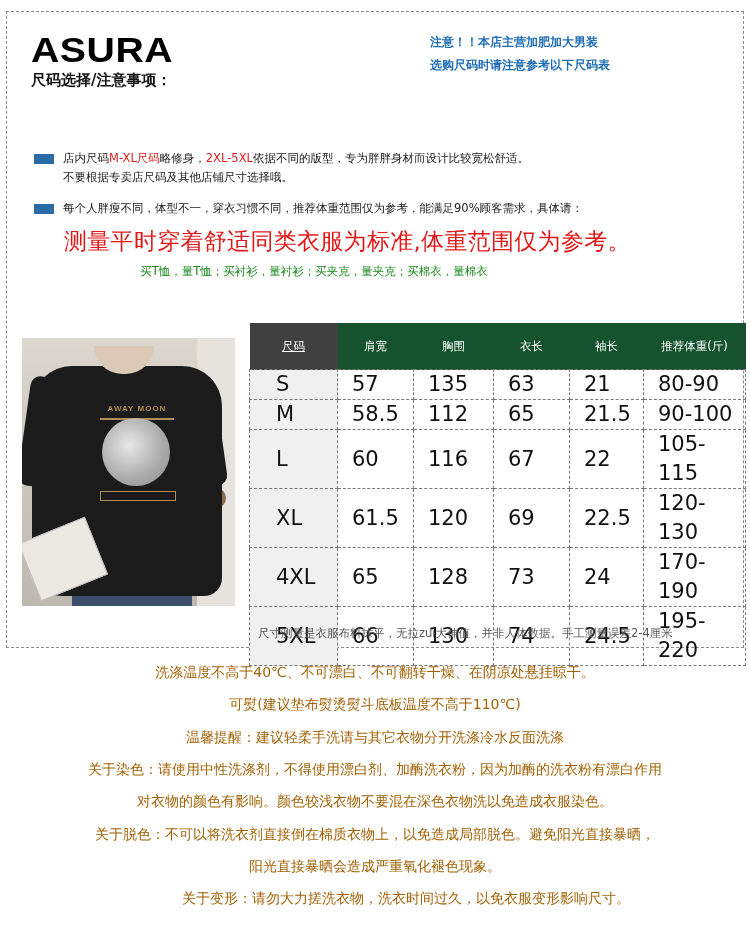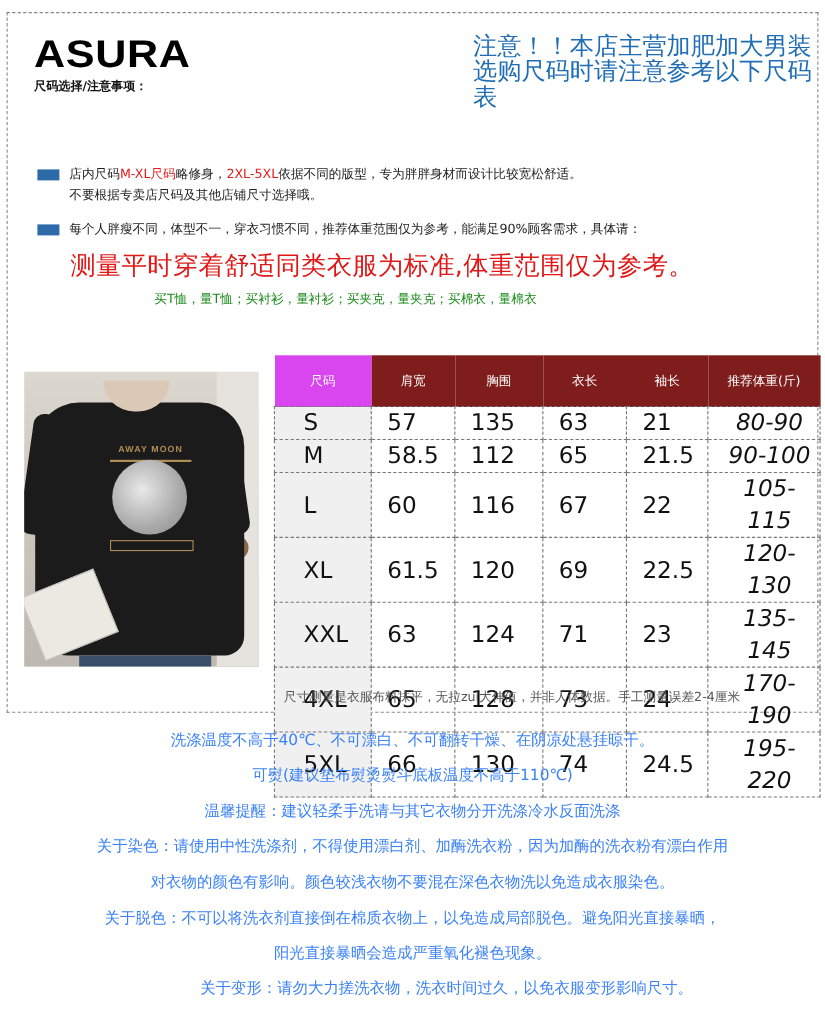--- a/index.html
+++ b/index.html
@@ -1,46 +1,46 @@
 <!DOCTYPE html>
 <html><head>
 <meta charset="utf-8">
 <style>
   html, body { margin:0; padding:0; background:#fff; }
   body { width:750px; height:927px; position:relative; overflow:hidden; font-family:"DejaVu Sans", sans-serif; color:#111; }
   .frame { position:absolute; left:6px; top:11px; width:738px; height:637px; border:1px dashed #8a8a8a; box-sizing:border-box; }
   .brand { position:absolute; left:31px; top:30px; font-family:"Liberation Sans", sans-serif; font-weight:900; font-size:35px; letter-spacing:0.5px; color:#000; line-height:40px; transform:scaleX(1.12); transform-origin:left; }
-  .subtitle { position:absolute; left:31px; top:71px; font-size:11px; font-weight:bold; color:#111;text-align:center; }
-  .notice { position:absolute; left:430px; top:31px; font-size:22px; font-weight:normal; color:#1f6db4; line-height:23px; }
+  .subtitle { position:absolute; left:31px; top:71px; font-size:15px; font-weight:bold; color:#111;text-align:center; }
+  .notice { position:absolute; left:430px; top:31px; font-size:12px; font-weight:bold; color:#1f6db4; line-height:23px; }
   .bullet { position:absolute; width:20px; height:10px; background:#2d6aa8; }
   .line { position:absolute; font-size:11.5px; color:#222; white-space:nowrap; }
   .red { color:#e31c1c; }
   .big-red { position:absolute; left:64px; top:226px; font-size:23px; color:#e01818; white-space:nowrap; letter-spacing:0.3px; }
   .green { position:absolute; left:0; width:628px; top:264px; text-align:center; font-size:11.5px; color:#1c8a1c; }
   .photo { position:absolute; left:22px; top:338px; width:213px; height:268px; background:linear-gradient(180deg,#dcd7cf 0%,#cfc9bf 40%,#bdb8b0 100%); overflow:hidden; }
   .wall-right { position:absolute; right:0; top:0; width:38px; height:268px; background:#e6e3de; }
   .shirt { position:absolute; left:10px; top:28px; width:190px; height:230px; background:#1b1b1b; border-radius:40px 40px 18px 30px; }
   .sleeve-l { position:absolute; left:2px; top:40px; width:50px; height:110px; background:#1b1b1b; transform:rotate(8deg); border-radius:10px; }
   .sleeve-r { position:absolute; right:14px; top:40px; width:50px; height:110px; background:#1b1b1b; transform:rotate(-8deg); border-radius:10px; }
   .neck { position:absolute; left:72px; top:8px; width:60px; height:28px; background:#d9c9b6; border-radius:0 0 30px 30px; }
   .moon { position:absolute; left:80px; top:80px; width:68px; height:68px; border-radius:50%; background:radial-gradient(circle at 40% 40%, #e8e8e8, #a9a9a9 60%, #8a8a8a); }
   .print-top { position:absolute; left:78px; top:66px; width:74px; height:14px; border-bottom:2px solid #b08d55; color:#b08d55; font-size:8px; text-align:center; font-family:"Liberation Sans", sans-serif; font-weight:bold; letter-spacing:1px; }
   .print-bot { position:absolute; left:78px; top:153px; width:74px; height:8px; border:1px solid #b08d55; }
   .paper { position:absolute; left:5px; top:190px; width:70px; height:60px; background:#ece9e2; transform:rotate(-22deg); border:1px solid #bbb; }
   .jeans { position:absolute; left:50px; top:258px; width:120px; height:12px; background:#3b4f6b; }
   .pinecone { position:absolute; left:186px; top:150px; width:18px; height:20px; background:#8b6b4e; border-radius:50%; }
   table.size { position:absolute; left:249px; top:323px; border-collapse:collapse; font-family:"DejaVu Sans", sans-serif; }
-  table.size th { height:44px; font-weight:normal; font-size:11.5px; color:#fff; background:#7f1d1d; }
-  table.size th.first { background:#d946ef; }
+  table.size th { height:44px; font-weight:normal; font-size:11.5px; color:#fff; background:#14532d; }
+  table.size th.first { background:#404040;text-decoration:underline; }
   table.size td { height:29px; border:1px dashed #777; font-size:21px; color:#111; padding:0 0 0 14px; text-align:left; line-height:29px; }
   table.size td.sz { background:#f0f0f0; padding-left:26px; }
-  table.size td.w { text-align:center; padding-right:4px;font-style:italic; }
+  table.size td.w { text-align:left; padding-right:4px; }
   .col0{width:86px}.col1{width:74px}.col2{width:78px}.col3{width:74px}.col4{width:72px}.col5{width:100px}
   .footnote { position:absolute; left:258px; top:626px; font-size:11.5px; color:#555; white-space:nowrap; }
-  .care { position:absolute; left:0; width:750px; text-align:center; font-size:14px; color:#3b82f6; white-space:nowrap; }
+  .care { position:absolute; left:0; width:750px; text-align:center; font-size:14px; color:#a16207; white-space:nowrap; }
 </style>
 </head>
 <body>
 
 <div class="frame"></div>
 
 <div class="brand">ASURA</div>
 <div class="subtitle">尺码选择/注意事项：</div>
 <div class="notice">
   <div>注意！！本店主营加肥加大男装</div>
@@ -111,28 +111,20 @@
     </tr>
     <tr>
       <td class="sz">XL</td>
       <td>61.5</td>
       <td>120</td>
       <td>69</td>
       <td>22.5</td>
       <td class="w">120-130</td>
     </tr>
     <tr>
-      <td class="sz">XXL</td>
-      <td>63</td>
-      <td>124</td>
-      <td>71</td>
-      <td>23</td>
-      <td class="w">135-145</td>
-    </tr>
-    <tr>
       <td class="sz">4XL</td>
       <td>65</td>
       <td>128</td>
       <td>73</td>
       <td>24</td>
       <td class="w">170-190</td>
     </tr>
     <tr>
       <td class="sz">5XL</td>
       <td>66</td>

